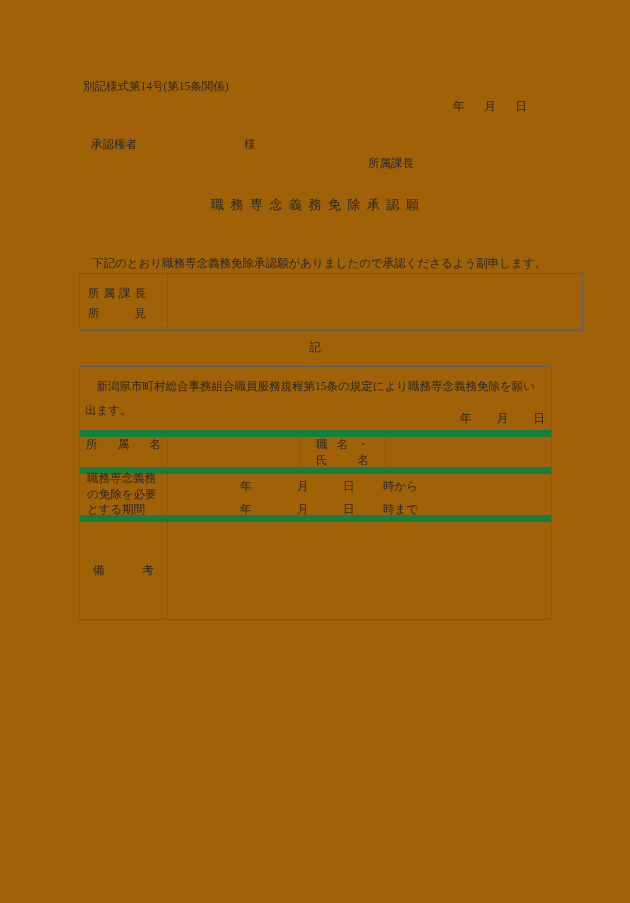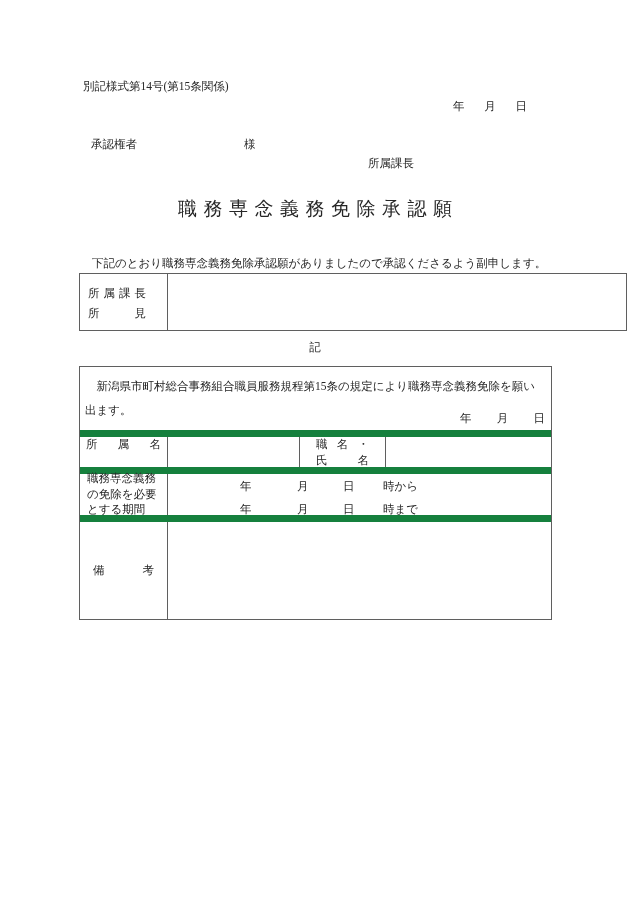--- a/index.html
+++ b/index.html
@@ -1,52 +1,52 @@
 <!DOCTYPE html>
 <html lang="ja"><head>
 <meta charset="utf-8">
 <style>
   html,body { margin:0; padding:0; background:#e8e8e8; }
   .page {
     position:relative;
     width:630px; height:903px;
     margin:0 auto;
-    background:#ffffff;
+    background:#a16207;
     color:#262626;
     font-family:"Liberation Serif","DejaVu Serif",serif;
     font-size:11.5px;
     line-height:1.35;
     overflow:hidden;
   }
   .abs { position:absolute; }
 
   
   .form-code { left:83px; top:79px; }
   .hdr-date { left:453px; top:99px; width:74px; display:flex; justify-content:space-between; }
   .approver { left:91px; top:137px; }
   .honorific { left:244px; top:137px; }
   .from-title { left:368px; top:156px; }
 
   .doc-title {
     left:0; top:196px; width:100%;
     text-align:center;
-    font-size:19px;
+    font-size:13px;
     letter-spacing:6.5px;
     padding-left:6.5px;
     box-sizing:border-box;
     font-weight:normal;
     margin:0;
   }
   .intro { left:84px; top:248px; margin:8px; }
 
   
   .box-border { border:1px solid #5f5f5f; box-sizing:border-box; background:transparent; }
 
   
-  .opinion { left:79px; top:273px; width:548px; height:58px; display:flex; }
+  .opinion { left:79px; top:273px; width:504px; height:58px; display:flex; }
   .opinion-label {
     width:88px; box-sizing:border-box;
     border-right:1px solid #5f5f5f;
     padding:9px 0 0 8px;
   }
   .jline { width:58px; text-align:justify; text-align-last:justify; line-height:20px; }
   .opinion-value { flex:1; }
 
   .record-marker { left:0; top:340px; width:100%; text-align:center; margin:0; }
 

